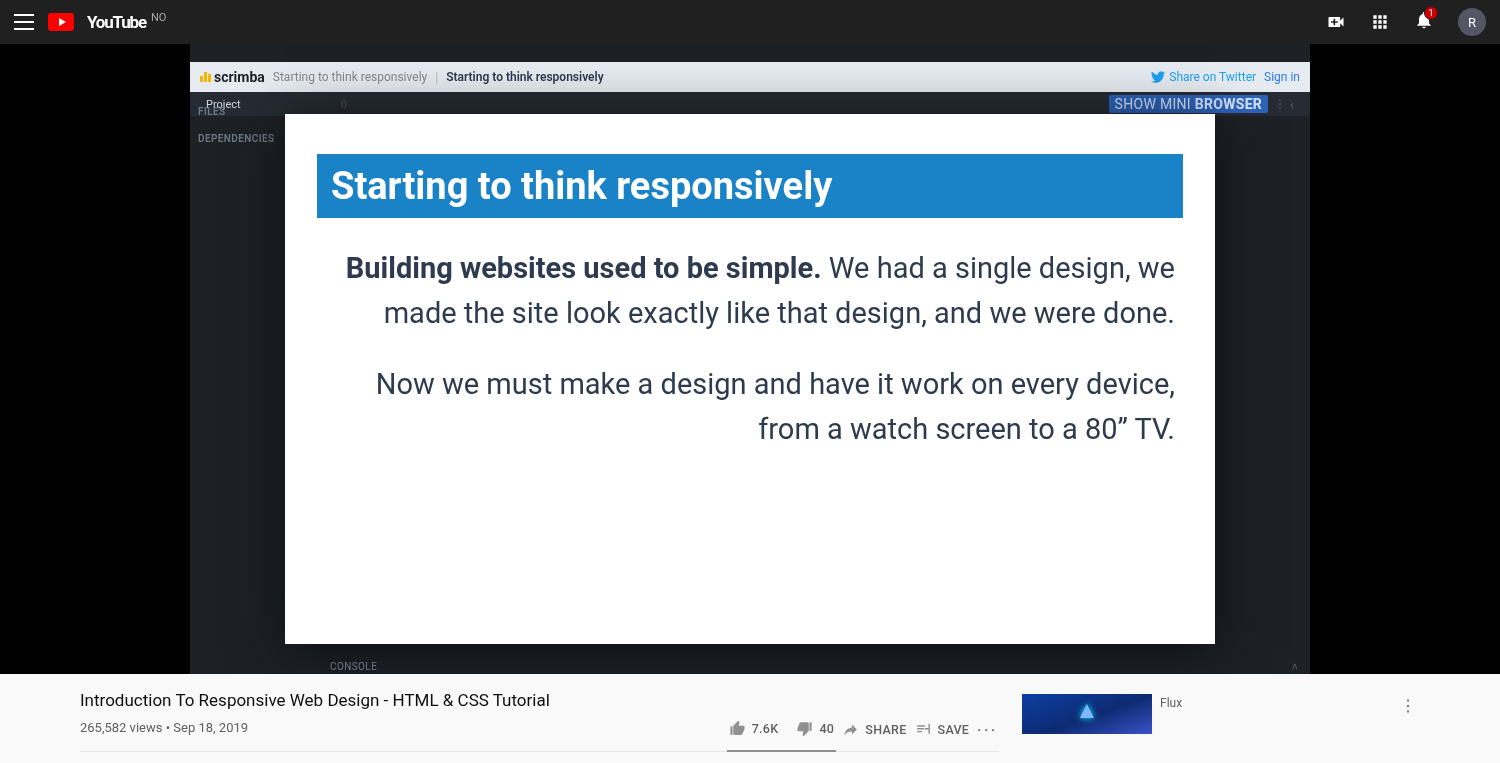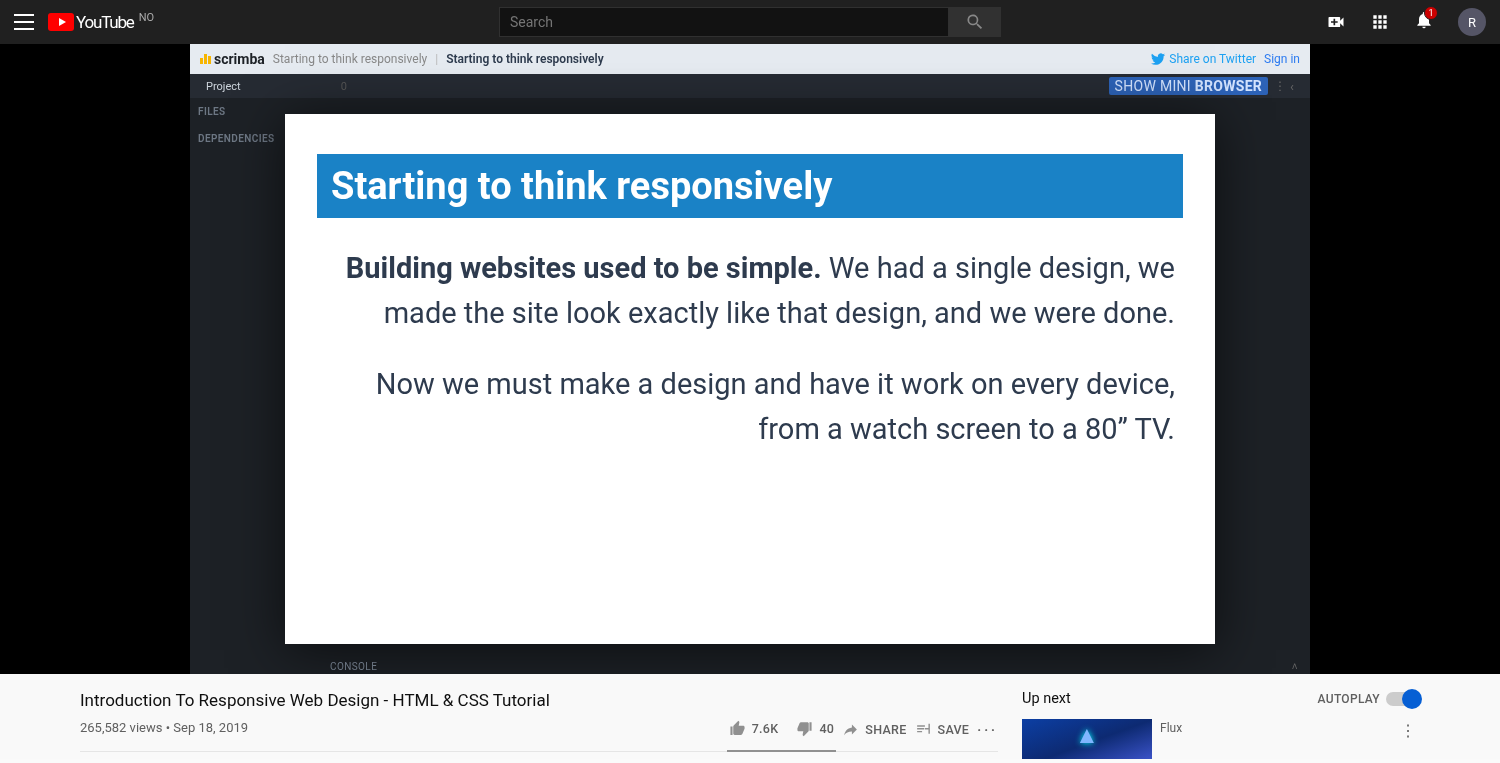--- a/index.html
+++ b/index.html
@@ -6,37 +6,37 @@
     body { background:#fafafa; width:1500px; height:763px; overflow:hidden; }
 
     
     .ytbar { position:absolute; top:0; left:0; right:0; height:44px; background:#202020; display:flex; align-items:center; padding:0 14px; color:#fff; }
     .ytbar .left { display:flex; align-items:center; gap:14px; }
     .hamb { width:20px; height:16px; display:flex; flex-direction:column; justify-content:space-between; cursor:pointer; }
     .hamb span { height:2px; background:#fff; }
     .ytlogo { display:flex; align-items:center; gap:2px; cursor:pointer; }
     .ytplay { width:26px; height:18px; background:#ff0000; border-radius:3px; display:flex; align-items:center; justify-content:center; }
     .ytplay:before { content:""; border-left:7px solid #fff; border-top:4px solid transparent; border-bottom:4px solid transparent; margin-left:2px; }
-    .yttext { color:#fff; font-weight:400; font-size:17px; letter-spacing:-1.2px; }
+    .yttext { color:#fff; font-weight:700; font-size:17px; letter-spacing:-1.2px;margin-left:11px; }
     .ytsup { color:#aaa; font-size:11px; margin-left:3px; margin-top:-10px;text-align:center; }
     .searchwrap { position:absolute; left:50%; transform:translateX(-50%); display:flex; align-items:center; }
     .searchbox { width:450px; height:30px; background:#121212; border:1px solid #303030; color:#aaa; font-size:14px; padding:0 10px; outline:none; }
     .searchbtn { width:52px; height:30px; background:#313131; border:none; display:flex; align-items:center; justify-content:center; cursor:pointer; }
     .right { margin-left:auto; display:flex; align-items:center; gap:24px; }
     .icon { width:20px; height:20px; fill:#fff; cursor:pointer; }
     .bell { position:relative; }
     .bellbadge { position:absolute; top:-4px; right:-4px; background:#cc0000; color:#fff; border-radius:50%; width:14px; height:14px; font-size:9px; display:flex; align-items:center; justify-content:center; border:1px solid #202020; }
     .avatar { width:28px; height:28px; border-radius:50%; background:#556; display:flex; align-items:center; justify-content:center; font-size:13px; cursor:pointer; }
 
     
     .theater { position:absolute; top:44px; left:0; right:0; height:630px; background:#000; display:flex; justify-content:center; }
 
     
     .frame { width:1120px; height:100%; background:#1d2126; position:relative; }
-    .fbar { height:30px; background:#e6ebf1; display:flex; align-items:center; padding:0 10px; font-size:12px; gap:8px; }
+    .fbar { height:30px; background:#e6ebf1; display:flex; align-items:center; padding:0 10px; font-size:12px; gap:8px;margin-top:18px; }
     .slogo { display:flex; align-items:center; gap:3px; cursor:pointer; }
     .slogo-bars { display:flex; gap:1px; align-items:flex-end; }
     .slogo-bars span{ width:3px; background:#f7b500;} 
     .slogo-bars span:nth-child(1){height:6px;}
     .slogo-bars span:nth-child(2){height:10px;}
     .slogo-bars span:nth-child(3){height:8px;}
     .slogotxt{ color:#1d2126; font-weight:700; font-size:14px;}
     .crumb1{ color:#888; cursor:pointer;}
     .sep{ color:#bbb;}
     .crumb2{ color:#2e3b4e; font-weight:600;}
@@ -104,28 +104,20 @@
         <span></span>
         <span></span>
         <span></span>
       </div>
     <div class="ytlogo">
       <div class="ytplay"></div>
       <span class="yttext">YouTube</span>
       <span class="ytsup">NO</span>
     </div>
   </div>
-  <div class="searchwrap">
-    <input class="searchbox" placeholder="Search" style="">
-    <button class="searchbtn">
-      <svg class="icon" viewBox="0 0 24 24">
-          <path fill="#888" d="M15.5 14h-.8l-.3-.3a6.5 6.5 0 10-.7.7l.3.3v.8l5 5 1.5-1.5-5-5zm-6 0a4.5 4.5 0 110-9 4.5 4.5 0 010 9z"></path>
-        </svg>
-    </button>
-  </div>
   <div class="right">
     <svg class="icon" viewBox="0 0 24 24">
         <path d="M17 10.5V7a1 1 0 00-1-1H4a1 1 0 00-1 1v10a1 1 0 001 1h12a1 1 0 001-1v-3.5l4 4v-11l-4 4zM14 13h-3v3H9v-3H6v-2h3V8h2v3h3v2z"></path>
       </svg>
     <svg class="icon" viewBox="0 0 24 24">
         <path d="M4 4h4v4H4zm6 0h4v4h-4zm6 0h4v4h-4zM4 10h4v4H4zm6 0h4v4h-4zm6 0h4v4h-4zM4 16h4v4H4zm6 0h4v4h-4zm6 0h4v4h-4z"></path>
       </svg>
     <div class="bell">
       <svg class="icon" viewBox="0 0 24 24">
           <path d="M12 22a2 2 0 002-2h-4a2 2 0 002 2zm6-6V11c0-3.1-1.6-5.6-4.5-6.3V4a1.5 1.5 0 10-3 0v.7C7.6 5.4 6 7.9 6 11v5l-2 2v1h16v-1l-2-2z"></path>
@@ -229,28 +221,20 @@
               <path d="M14 10H3v2h11v-2zm0-4H3v2h11V6zM3 16h7v-2H3v2zm18-4v6h-2v-6h-6v-2h6V4h2v6h0v2z"></path>
             </svg>
           <span>SAVE</span>
         </div>
         <span class="menu3">···</span>
       </div>
     </div>
   </div>
 
   <div class="rightcol">
-    <div class="upnext">
-      <span>Up next</span>
-      <span class="sp"></span>
-      <span class="auto">AUTOPLAY</span>
-      <div class="toggle">
-          <div class="knob"></div>
-        </div>
-    </div>
     <div class="reco">
       <div class="thumb">
           <span class="A">▲</span>
         </div>
       <div class="recotxt">
         <div class="rchan">Flux</div>
       </div>
       <div class="rmenu">⋮</div>
     </div>
   </div>

